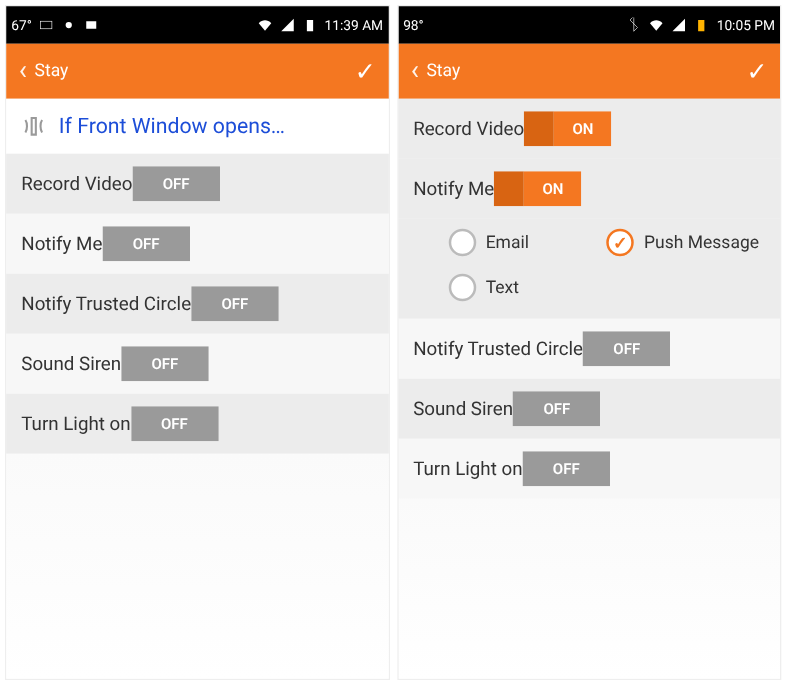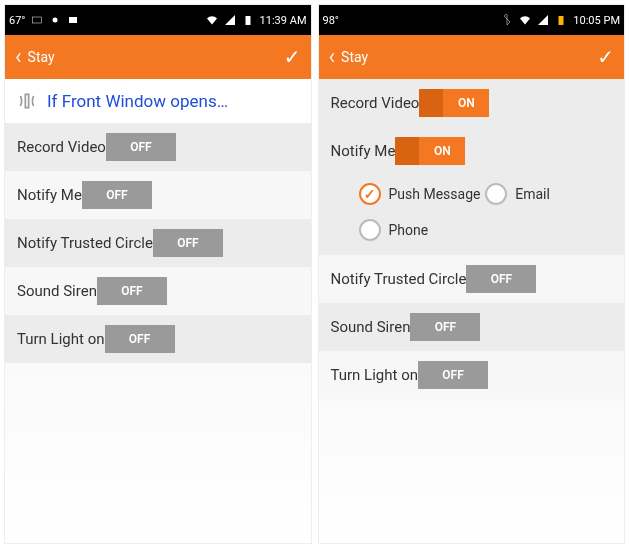--- a/index.html
+++ b/index.html
@@ -235,30 +235,30 @@
     </div>
     <div class="row alt-a" style="background:#ececec;">
       <span>Notify Me</span>
       <div class="toggle on">
         <div class="knob"></div>
           <div class="lbl">ON</div>
       </div>
     </div>
     <div class="sub-options">
       <div class="opt">
+        <div class="radio"></div>
+        <span>Email</span>
+      </div>
+      <div class="opt">
         <div class="radio selected"></div>
         <span>Push Message</span>
       </div>
       <div class="opt">
         <div class="radio"></div>
-        <span>Email</span>
-      </div>
-      <div class="opt">
-        <div class="radio"></div>
-        <span>Phone</span>
+        <span>Text</span>
       </div>
     </div>
     <div class="row alt-b">
       <span>Notify Trusted Circle</span>
       <div class="toggle off">
         <div class="lbl">OFF</div>
           <div class="knob"></div>
       </div>
     </div>
     <div class="row alt-a">

